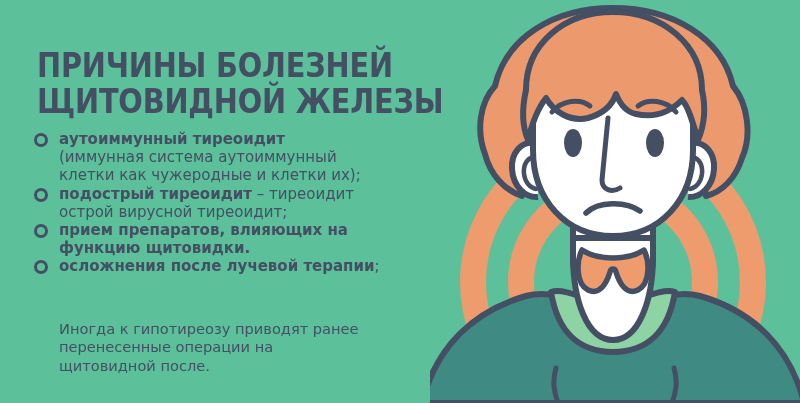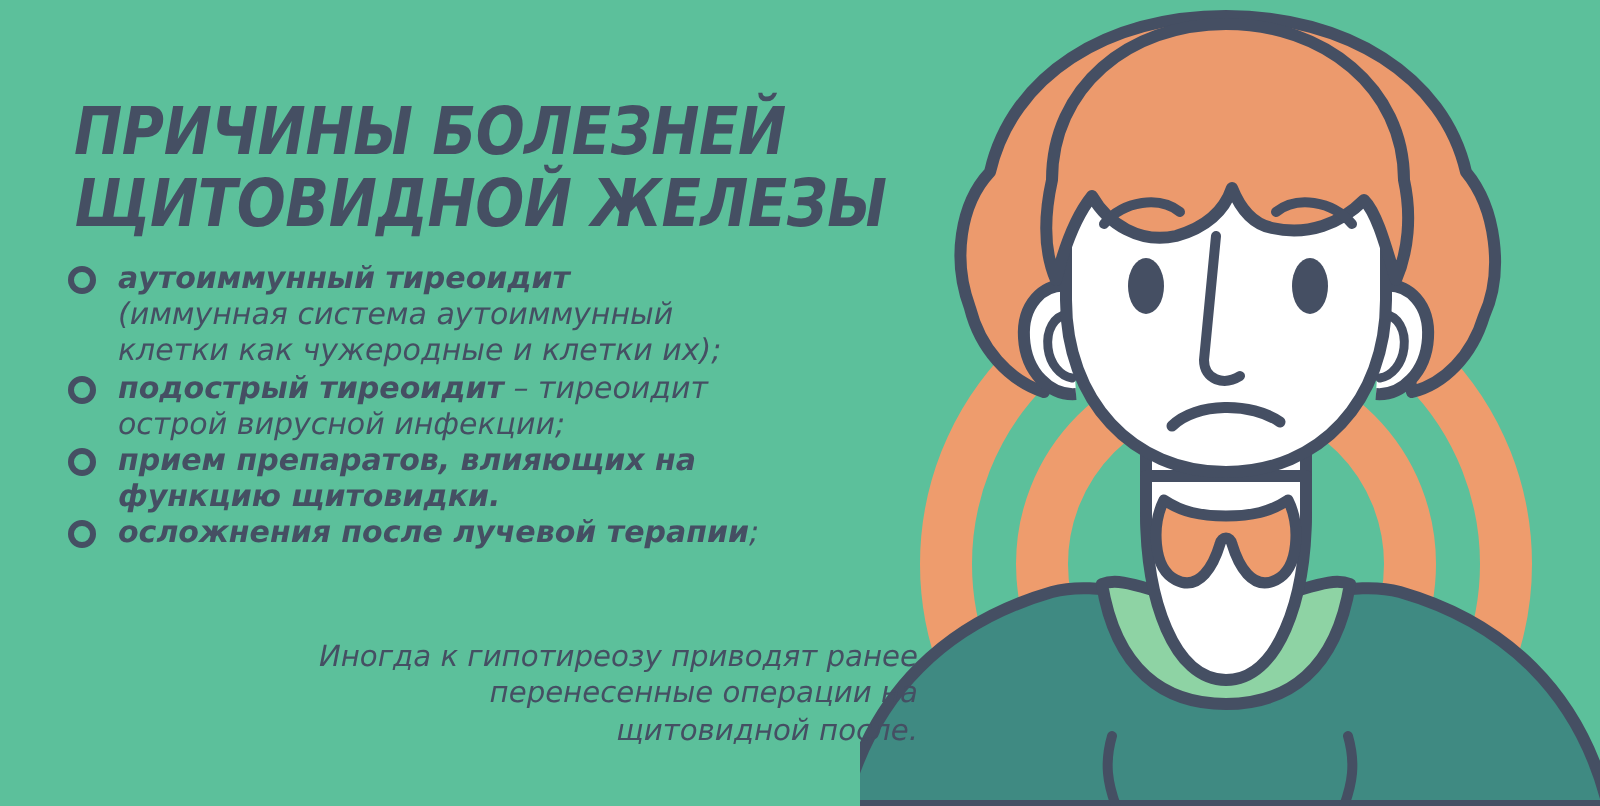--- a/index.html
+++ b/index.html
@@ -8,21 +8,20 @@
     padding: 0;
     background: #ffffff;
   }
   #canvas {
     position: relative;
     width: 800px;
     height: 403px;
     overflow: hidden;
     background: #5cc09b;
     font-family: "DejaVu Sans", "Liberation Sans", sans-serif;
-    font-style: italic;
     -webkit-font-smoothing: antialiased;
   }
 
   
   #illustration {
     position: absolute;
     top: 0;
     left: 430px;
     width: 370px;
     height: 403px;
@@ -91,21 +90,20 @@
 
   #closing {
     position: absolute;
     left: 59px;
     top: 305px;
     width: 400px;
     color: #454f63;
     font-size: 14.6px;
     line-height: 18.6px;
     font-weight: 400;
-    text-align: right;
   }
   #closing .line { display: block; }
 </style>
 </head>
 <body>
 
 <div id="canvas">
 
   <div id="illustration">
     <svg viewBox="0 0 370 403" xmlns="http://www.w3.org/2000/svg">
@@ -212,21 +210,21 @@
       <li>
         <span class="ring"></span>
         <span class="bold">аутоиммунный тиреоидит</span><br>
         <span>(иммунная система аутоиммунный</span><br>
         <span>клетки как чужеродные и клетки их);</span>
       </li>
 
       <li>
         <span class="ring"></span>
         <span class="bold">подострый тиреоидит</span><span> – тиреоидит</span><br>
-        <span>острой вирусной инфекции;</span>
+        <span>острой вирусной тиреоидит;</span>
       </li>
 
       <li>
         <span class="ring"></span>
         <span class="bold">прием препаратов, влияющих на</span><br>
         <span class="bold">функцию щитовидки.</span>
       </li>
 
       <li>
         <span class="ring"></span>

